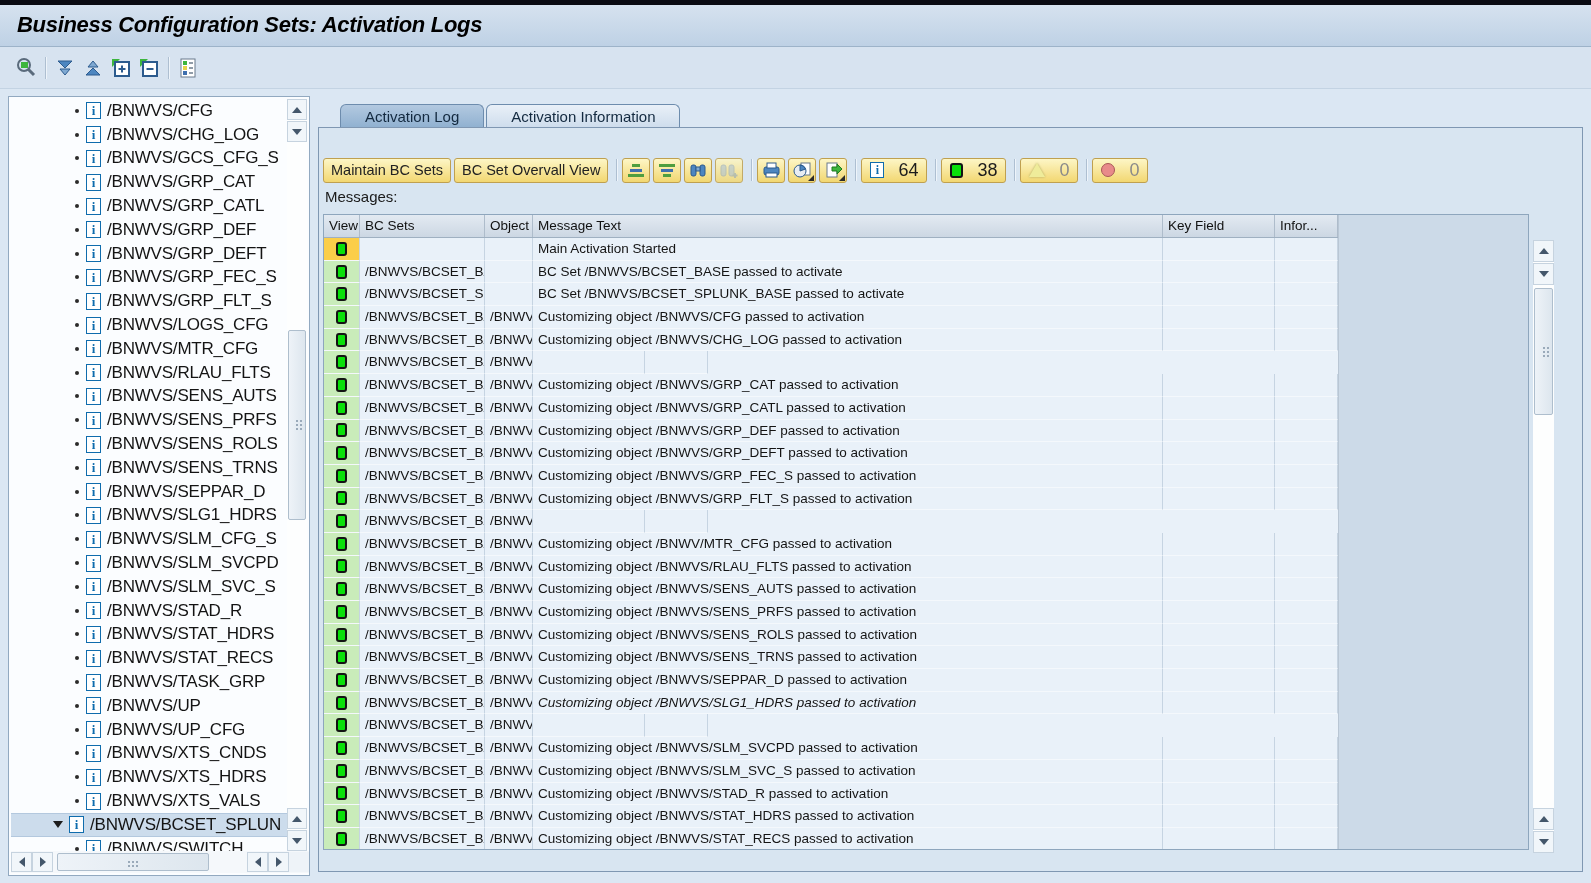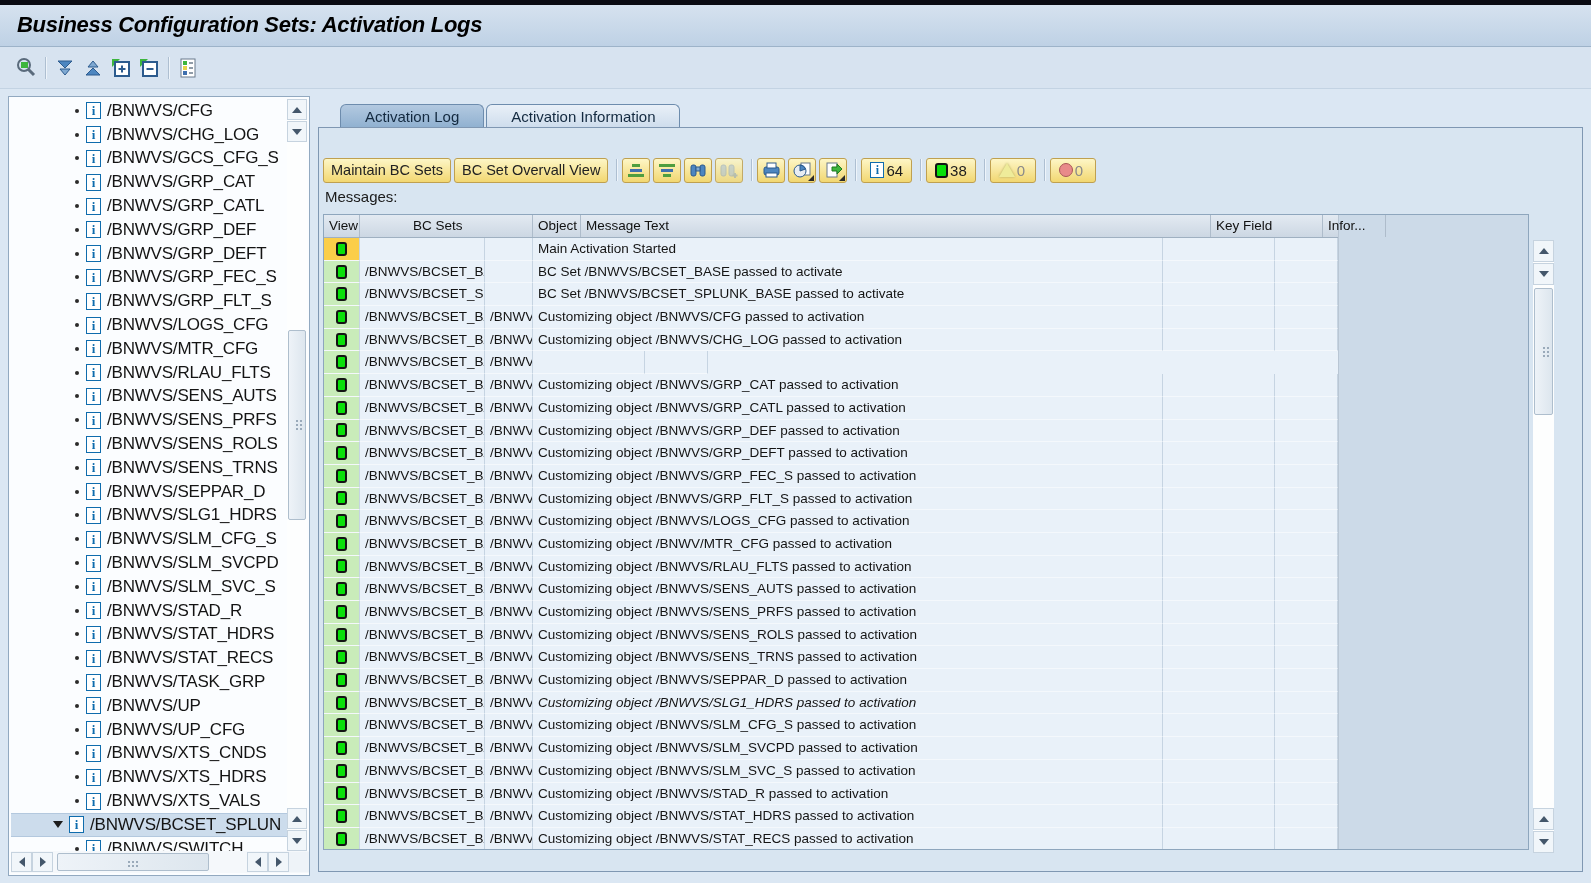--- a/index.html
+++ b/index.html
@@ -90,21 +90,21 @@
   .log-toolbar{position:absolute;left:4px;top:28px;height:28px;display:flex;align-items:center;}
   .ybtn{
     height:25px;padding:0 7px;margin-right:3px;display:flex;align-items:center;
     background:linear-gradient(#fdf6c6,#f2d771);border:1px solid #bfa050;border-radius:3px;
     font-size:14.5px;color:#222;cursor:default;box-sizing:border-box;white-space:nowrap;
   }
   .ibtn{width:28px;padding:0;justify-content:center;position:relative;}
   .ibtn.dis{opacity:.85;}
   .dd{position:absolute;right:1px;bottom:1px;width:0;height:0;border-left:6px solid transparent;border-bottom:6px solid #2b2b2b;}
   .cnt{padding:0 8px;min-width:46px;}
-  .cnt .num{margin-left:2px;font-size:15px;color:#1c1c1c;}
+  .cnt .num{margin-left:14px;font-size:18px;color:#1c1c1c;}
   .cnt .num.gray{color:#8a8a8a;}
   .led{
     display:inline-block;width:11px;height:14px;background:#0ae00a;border:2px solid #141414;
     border-radius:3px;box-sizing:border-box;
   }
   .cnt .led{width:13px;height:15px;}
   .warn-tri{width:0;height:0;border-left:8px solid transparent;border-right:8px solid transparent;border-bottom:14px solid #efec9a;filter:drop-shadow(0 0 1px #b0a860);}
   .err-circ{width:14px;height:14px;border-radius:50%;background:#e88a8a;border:1px solid #a85858;box-sizing:border-box;}
   .info-sq{
     display:inline-block;width:14px;height:16px;background:#fff;border:1px solid #0f6cad;
@@ -494,21 +494,21 @@
       <span class="num gray">0</span>
     </div>
   </div>
 
   <div class="messages-label">Messages:</div>
 
   <div class="grid">
     <div class="grid-filler"></div>
     <div class="ghead" id="grid-head">
         <div class="hcell" style="width: 36px;">View</div>
-        <div class="hcell" style="width: 125px; margin-left: 48px;">BC Sets</div>
+        <div class="hcell" style="width: 125px;">BC Sets</div>
         <div class="hcell" style="width: 48px;">Object</div>
         <div class="hcell" style="width: 630px;">Message Text</div>
         <div class="hcell" style="width: 112px;">Key Field</div>
         <div class="hcell" style="width: 63px;">Infor...</div>
       </div>
     <div class="gbody" id="grid-body">
         <div class="trow">
           <div class="tcell type-cell sel" style="width: 36px;">
             <span class="led"></span>
           </div>
@@ -626,21 +626,20 @@
           <div class="tcell" style="width: 630px;">Customizing object /BNWVS/GRP_FLT_S passed to activation</div>
           <div class="tcell" style="width: 112px;"></div>
           <div class="tcell" style="width: 63px;"></div>
         </div>
         <div class="trow">
           <div class="tcell type-cell" style="width: 36px;">
             <span class="led"></span>
           </div>
           <div class="tcell" style="width: 125px;">/BNWVS/BCSET_BASE</div>
           <div class="tcell" style="width: 48px;">/BNWV...</div>
-          <div class="tcell" style="width: 630px;">Customizing object /BNWVS/LOGS_CFG passed to activation</div>
           <div class="tcell" style="width: 112px;"></div>
           <div class="tcell" style="width: 63px;"></div>
         </div>
         <div class="trow">
           <div class="tcell type-cell" style="width: 36px;">
             <span class="led"></span>
           </div>
           <div class="tcell" style="width: 125px;">/BNWVS/BCSET_BASE</div>
           <div class="tcell" style="width: 48px;">/BNWV...</div>
           <div class="tcell" style="width: 630px;">Customizing object /BNWV/MTR_CFG passed to activation</div>
@@ -716,21 +715,20 @@
           <div class="tcell" style="width: 630px; font-style: italic;">Customizing object /BNWVS/SLG1_HDRS passed to activation</div>
           <div class="tcell" style="width: 112px;"></div>
           <div class="tcell" style="width: 63px;"></div>
         </div>
         <div class="trow">
           <div class="tcell type-cell" style="width: 36px;">
             <span class="led"></span>
           </div>
           <div class="tcell" style="width: 125px;">/BNWVS/BCSET_BASE</div>
           <div class="tcell" style="width: 48px;">/BNWV...</div>
-          <div class="tcell" style="width: 630px;">Customizing object /BNWVS/SLM_CFG_S passed to activation</div>
           <div class="tcell" style="width: 112px;"></div>
           <div class="tcell" style="width: 63px;"></div>
         </div>
         <div class="trow">
           <div class="tcell type-cell" style="width: 36px;">
             <span class="led"></span>
           </div>
           <div class="tcell" style="width: 125px;">/BNWVS/BCSET_BASE</div>
           <div class="tcell" style="width: 48px;">/BNWV...</div>
           <div class="tcell" style="width: 630px;">Customizing object /BNWVS/SLM_SVCPD passed to activation</div>

